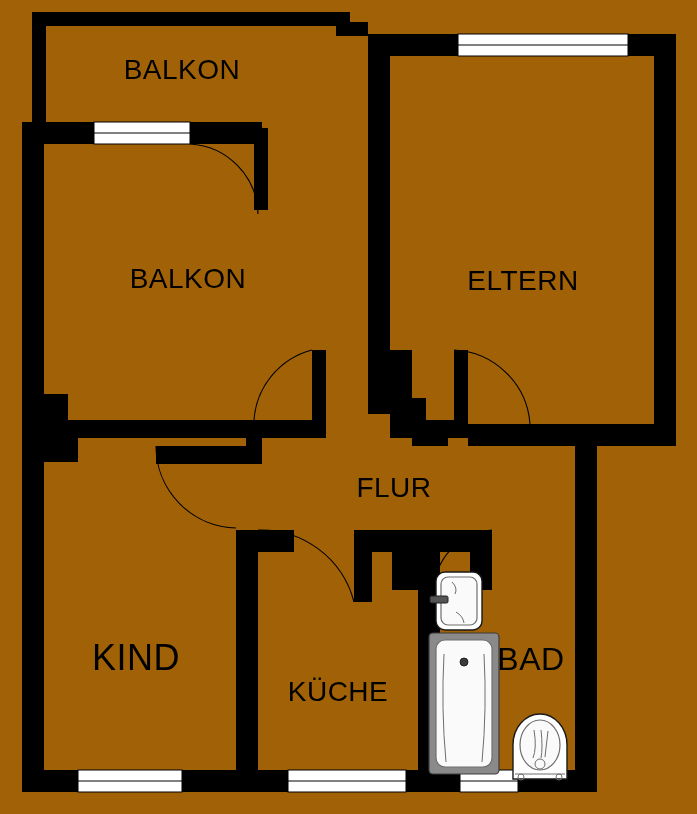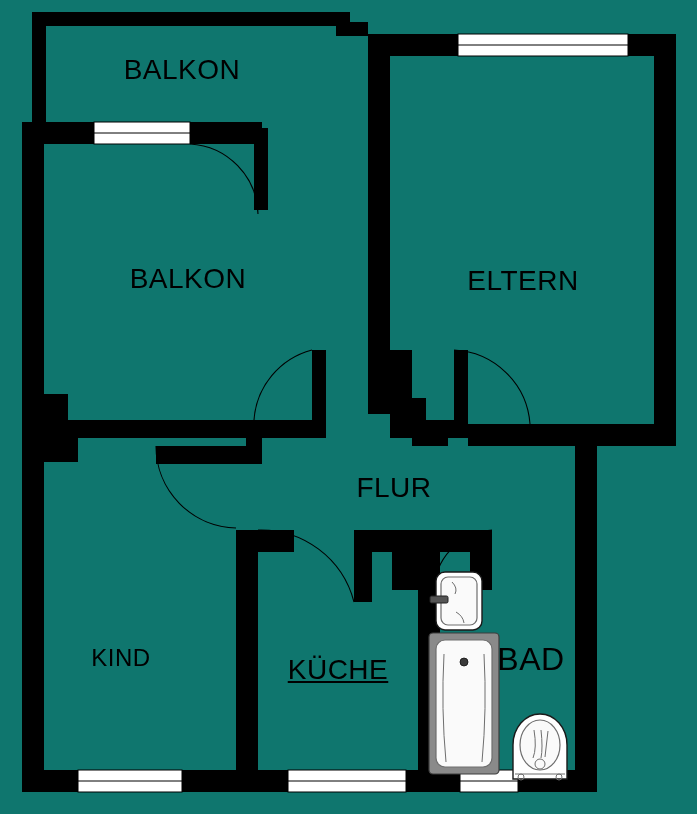--- a/index.html
+++ b/index.html
@@ -8,21 +8,21 @@
     padding: 0;
     background: #ffffff;
   }
   body {
     font-family: "Liberation Sans", sans-serif;
   }
   #floorplan-root {
     position: relative;
     width: 697px;
     height: 814px;
-    background: #0f766e;
+    background: #a16207;
     overflow: hidden;
   }
   #plan-svg {
     position: absolute;
     left: 0;
     top: 0;
     width: 697px;
     height: 814px;
     display: block;
   }
@@ -208,19 +208,19 @@
   </svg>
 
   <div class="room-label" style="left:182px; top:70px; font-size:28px;">BALKON</div>
 
   <div class="room-label" style="left:188px; top:279px; font-size:28px;">BALKON</div>
 
   <div class="room-label" style="left:523px; top:281px; font-size:28px;">ELTERN</div>
 
   <div class="room-label" style="left:394px; top:488px; font-size:28px;">FLUR</div>
 
-  <div class="room-label" style="left:121px; top:658px; font-size:24px;">KIND</div>
-
-  <div class="room-label" style="left:338px; top:670px; font-size:28px;text-decoration:underline;">KÜCHE</div>
+  <div class="room-label" style="left:136px; top:658px; font-size:36px;">KIND</div>
+
+  <div class="room-label" style="left:338px; top:692px; font-size:28px;">KÜCHE</div>
 
   <div class="room-label" style="left:531px; top:659px; font-size:32px;">BAD</div>
 
 </div>
 
 </body></html>

